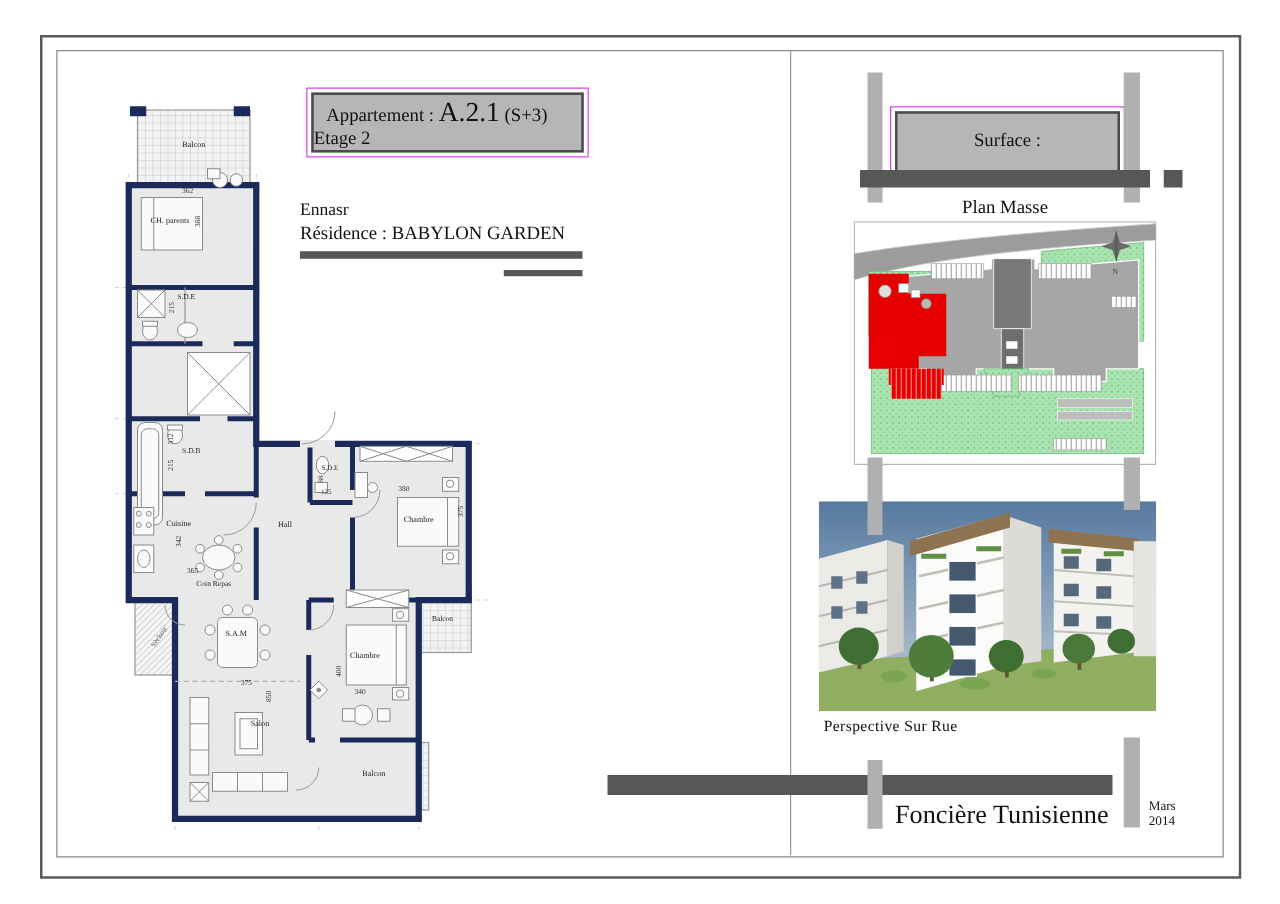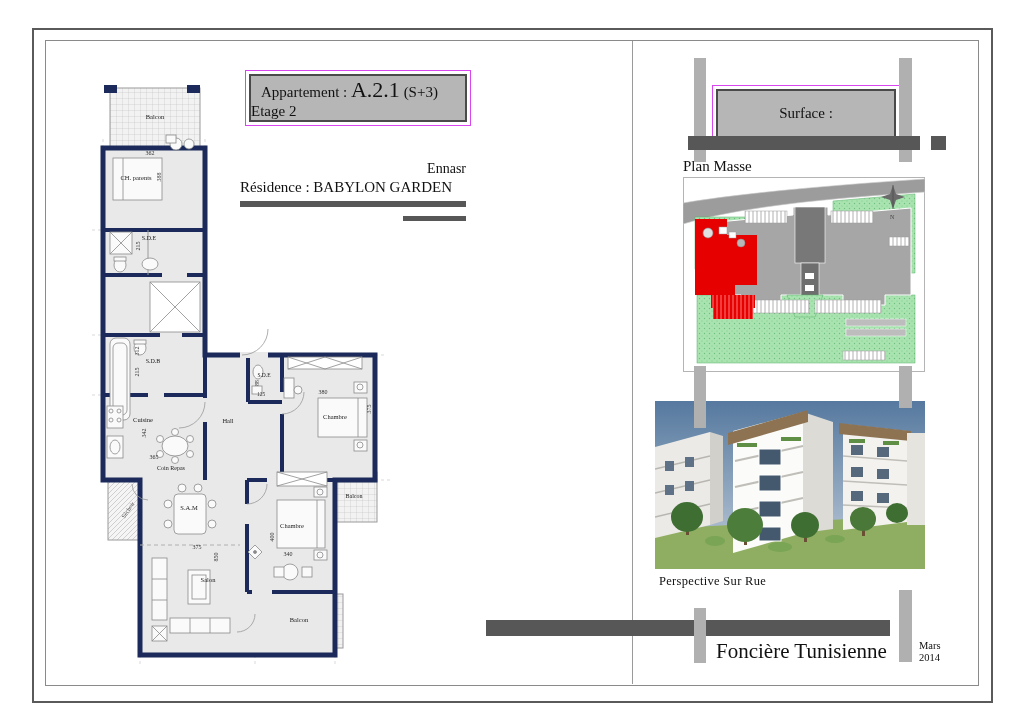--- a/index.html
+++ b/index.html
@@ -14,36 +14,36 @@
   .panel-box{background:#fff;border:1px solid #d946ef;padding:3px;}
   .panel-box .inner{background:#b6b6b6;border:2px solid #4a4a4a;width:100%;height:100%;
        box-sizing:border-box;display:flex;flex-direction:column;justify-content:center;}
   .title-box{left:245px;top:70px;width:218px;height:48px;}
   .title-box .l1{font-size:15px;padding-left:10px;}
   .title-box .l1 .big{font-size:22px;}
   .title-box .l2{font-size:15px;}
   .surface-box{left:712px;top:73px;width:180px;height:49px;text-align:center;margin-top:12px;}
   .surface-box .l1,.surface-box .l2{font-size:15px;line-height:1.25;}
   
-  .loc-line{left:240px;top:161px;width:226px;text-align:right;font-size:14px;}
+  .loc-line{left:240px;top:161px;width:226px;font-size:14px;}
   .res-line{left:240px;top:179px;width:226px;text-align:left;font-size:15px;}
   .bar{background:#575757;}
   .bar1{left:240px;top:201px;width:226px;height:6px;}
   .bar2{left:403px;top:216px;width:63px;height:5px;}
   .bar-top-right{left:688px;top:136px;width:232px;height:14px;}
   .sq-right{left:931px;top:136px;width:15px;height:14px;}
   .bar-bottom{left:486px;top:620px;width:404px;height:16px;}
   .col{background:#b0b0b0;}
   .colL1{left:694px;top:58px;width:12px;height:104px;}
   .colR1{left:899px;top:58px;width:13px;height:104px;}
   .colL2{left:694px;top:366px;width:12px;height:62px;z-index:5;}
   .colR2{left:899px;top:366px;width:13px;height:42px;z-index:5;}
   .colL3{left:694px;top:608px;width:12px;height:55px;z-index:5;}
   .colR3{left:899px;top:590px;width:13px;height:72px;z-index:5;}
-  .pm-title{left:683px;top:158px;width:242px;text-align:left;font-size:15px;}
+  .pm-title{left:683px;top:158px;width:242px;text-align:center;font-size:15px;}
   .pm-box{left:683px;top:177px;width:242px;height:195px;}
   .persp-box{left:655px;top:401px;width:270px;height:168px;}
   .persp-caption{left:659px;top:574px;font-size:12.5px;font-weight:normal;letter-spacing:.3px;}
   .company{left:716px;top:639px;font-size:21px;}
   .date-block{left:919px;top:640px;font-size:10.5px;line-height:1.15;}
   
   .plan{left:92px;top:80px;width:315px;height:585px;}
   .plan svg{position:absolute;left:0;top:0;}
   .plan-label{position:absolute;font-size:6.5px;color:#222;white-space:nowrap;
       transform:translate(-50%,-50%);z-index:3;}

